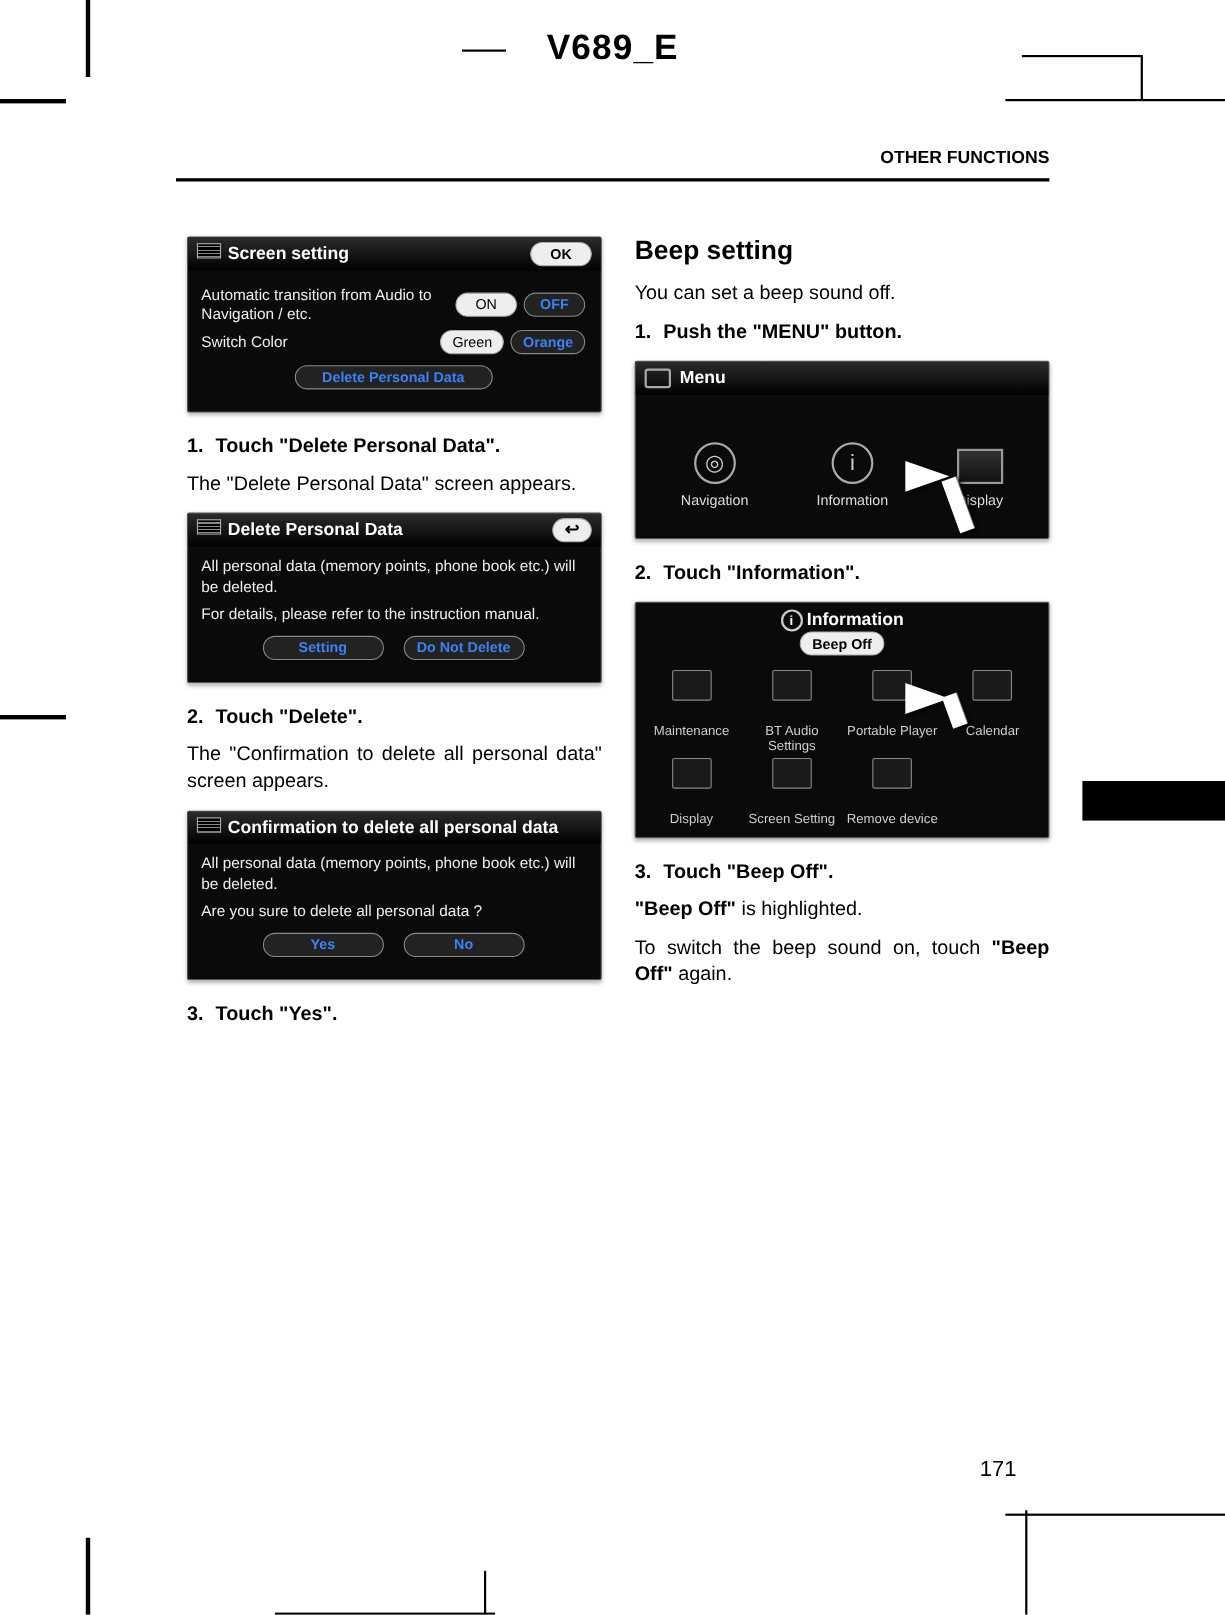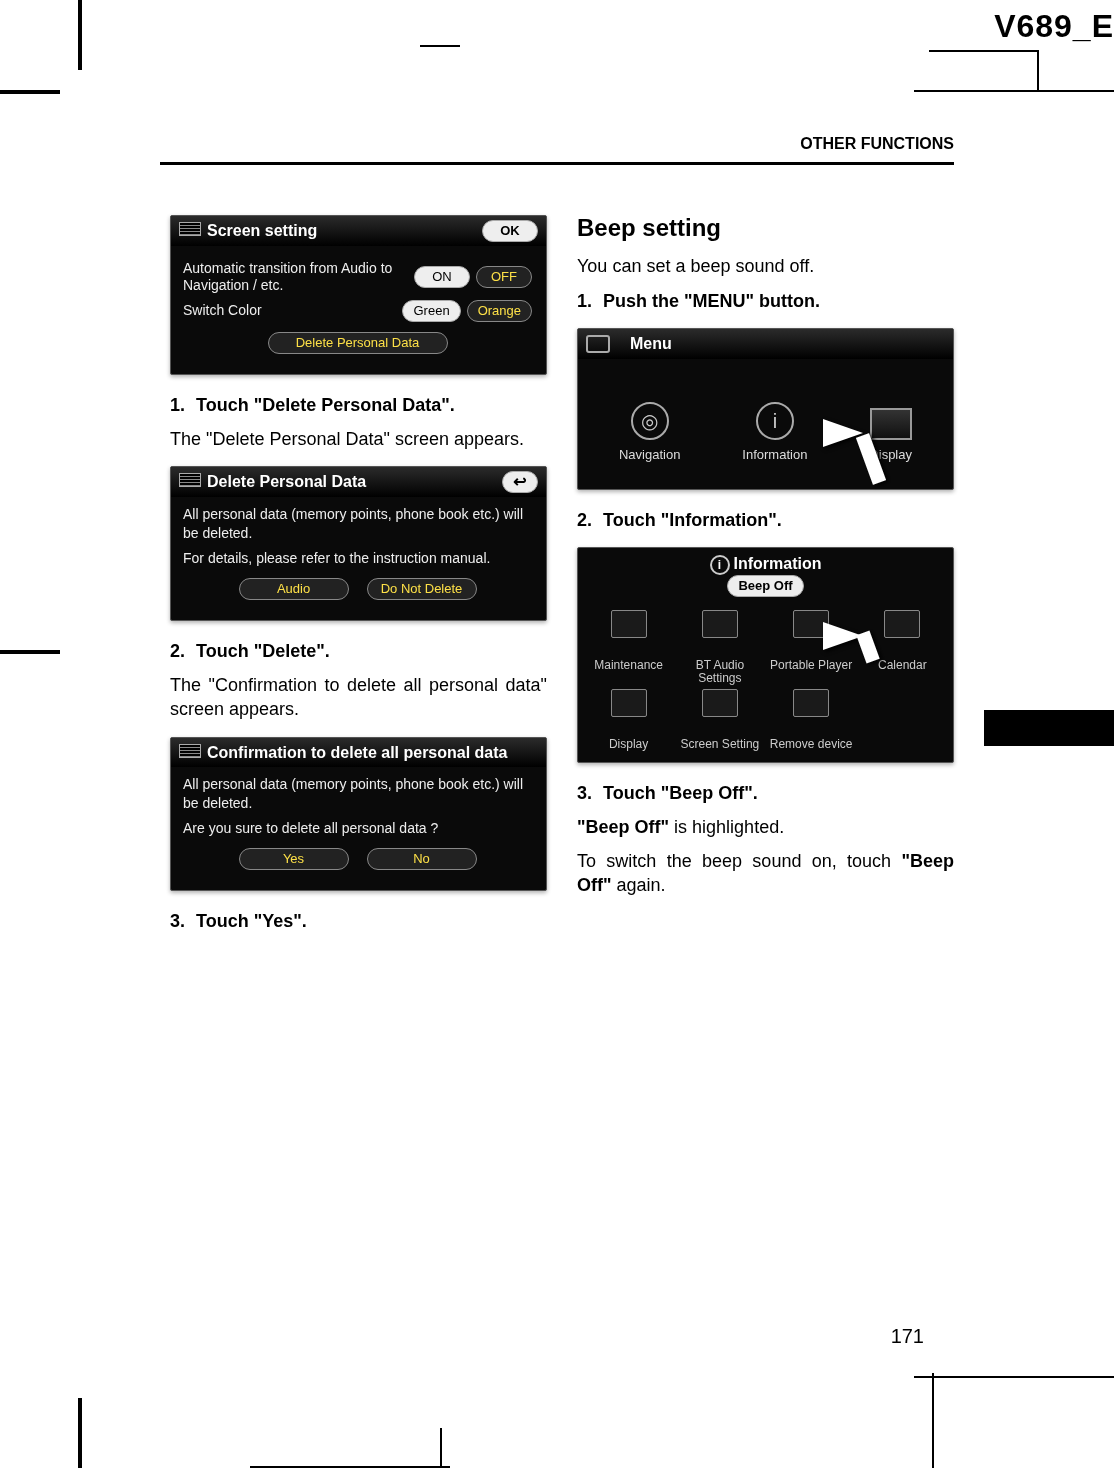--- a/index.html
+++ b/index.html
@@ -22,24 +22,24 @@
   .crop-bl-v { bottom: 0; left: 78px; width: 4px; height: 70px; }
   .crop-bl-h { bottom: 0; left: 250px; width: 200px; height: 2px; }
   .crop-bl-inner-v { bottom: 0; left: 440px; width: 2px; height: 40px; }
   .crop-br-h { bottom: 90px; right: 0; width: 200px; height: 2px; }
   .crop-br-v { bottom: 0; right: 180px; width: 2px; height: 95px; }
   .crop-ml-h { top: 650px; left: 0; width: 60px; height: 4px; }
   .crop-mr { top: 710px; right: 0; width: 130px; height: 36px; background:#000; }
 
   .header-title {
     position: absolute;
-    top: 8px;
+    top: 25px;
     left: 0;
     width: 100%;
-    text-align: right;
+    text-align: center;
     font-size: 32px;
     font-weight: bold;
     letter-spacing: 1px;
   }
   .header-underline {
     position: absolute;
     top: 45px;
     left: 420px;
     width: 40px;
     height: 2px;
@@ -125,22 +125,23 @@
     height: 22px;
     border: 1px solid #aaa;
     border-radius: 12px;
     font-size: 13px;
     color: #000;
     background: #eee;
     padding: 0 10px;
   }
   .pill-dark {
     background: #222;
-    color: #fde047;
+    color: #3b82f6;
     border-color: #888;
+    font-weight: bold;
   }
   .pill-wide { min-width: 180px; }
   .sp-body {
     padding: 8px 14px 14px 12px;
     font-size: 14px;
     color: #eee;
   }
   .row {
     display: flex;
     justify-content: space-between;
@@ -283,21 +284,21 @@
     <div class="screenpanel">
       <div class="sp-header">
         <span><span class="hicon"></span><span>Delete Personal Data</span></span>
         <span class="back-arrow">↩</span>
       </div>
       <div class="sp-body">
         <div>All personal data (memory points, phone book etc.) will be deleted.</div>
         <div style="height:6px"></div>
         <div>For details, please refer to the instruction manual.</div>
         <div class="row center-row">
-          <span class="pill pill-dark" style="min-width:110px">Audio</span>
+          <span class="pill pill-dark" style="min-width:110px">Setting</span>
           <span class="pill pill-dark" style="min-width:110px">Do Not Delete</span>
         </div>
       </div>
     </div>
 
     <div class="step"><span class="step-num">2.</span><span>Touch "Delete".</span></div>
     <div class="body-text">The "Confirmation to delete all personal data" screen appears.</div>
 
     <div class="screenpanel">
       <div class="sp-header">
@@ -316,21 +317,21 @@
 
     <div class="step"><span class="step-num">3.</span><span>Touch "Yes".</span></div>
   </div>
 
   <div class="col">
     <h2>Beep setting</h2>
     <div>You can set a beep sound off.</div>
     <div class="step"><span class="step-num">1.</span><span>Push the "MENU" button.</span></div>
 
     <div class="screenpanel">
-      <div class="sp-header" style="justify-content:flex-start; gap:20px;">
+      <div class="sp-header" style="justify-content:flex-start; gap:8px;">
         <span style="width:24px;height:18px;border:2px solid #aaa;border-radius:3px;display:inline-block"></span>
         <span>Menu</span>
       </div>
       <div class="menu-body">
         <div class="menu-item">
           <span class="menu-icon">◎</span>
           <span>Navigation</span>
         </div>
         <div class="menu-item">
           <span class="menu-icon">i</span>

